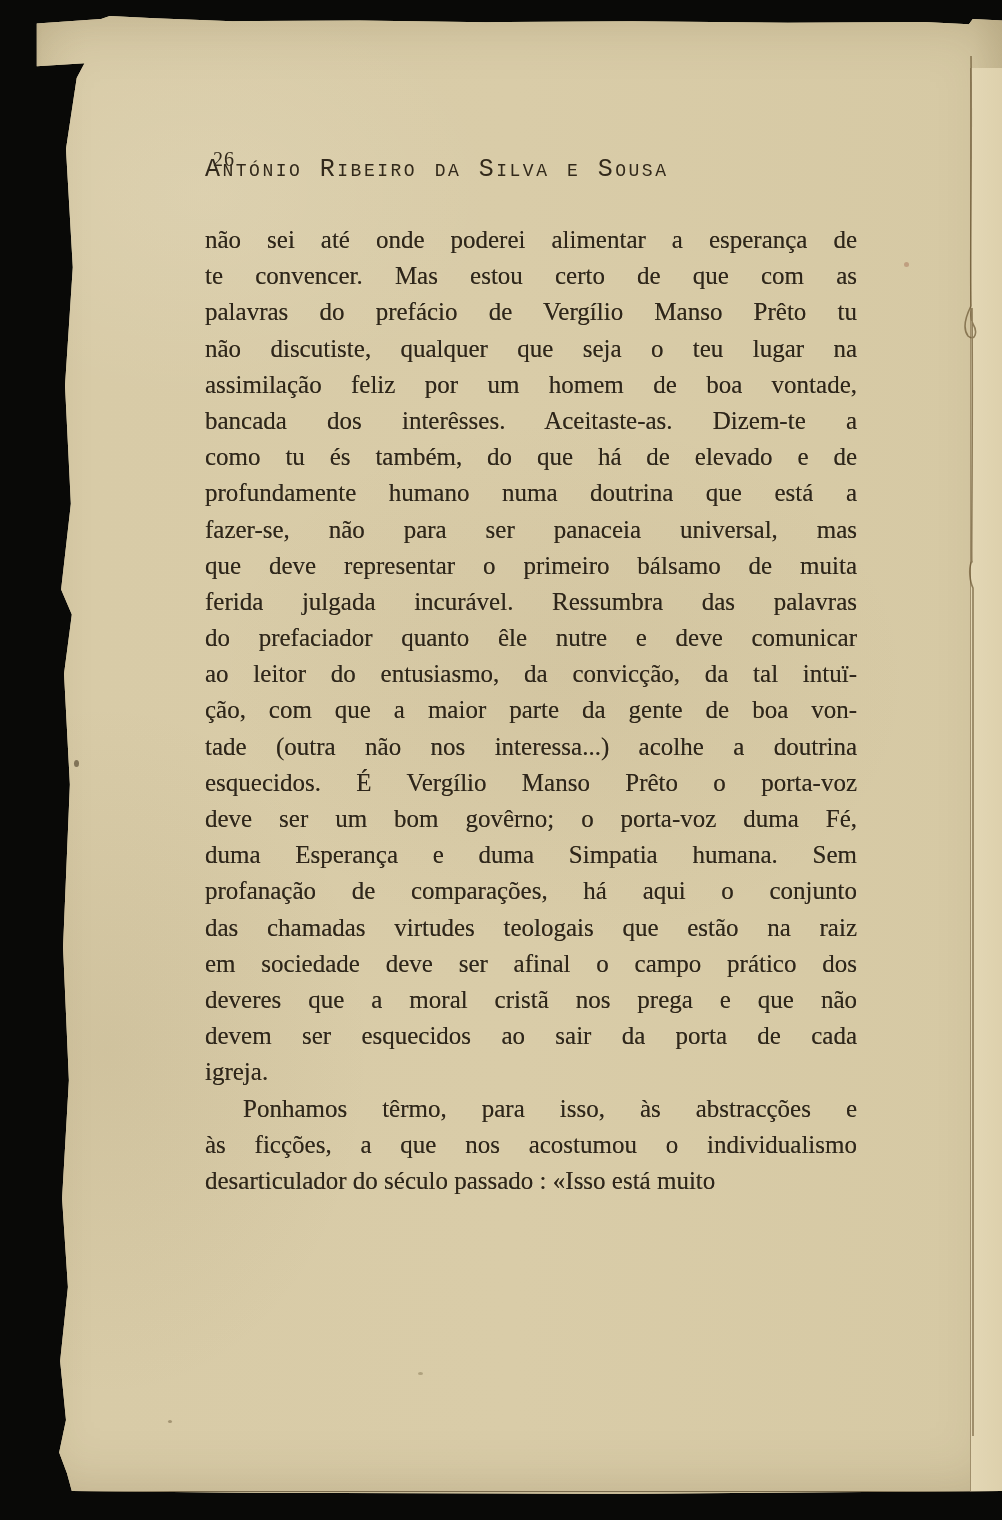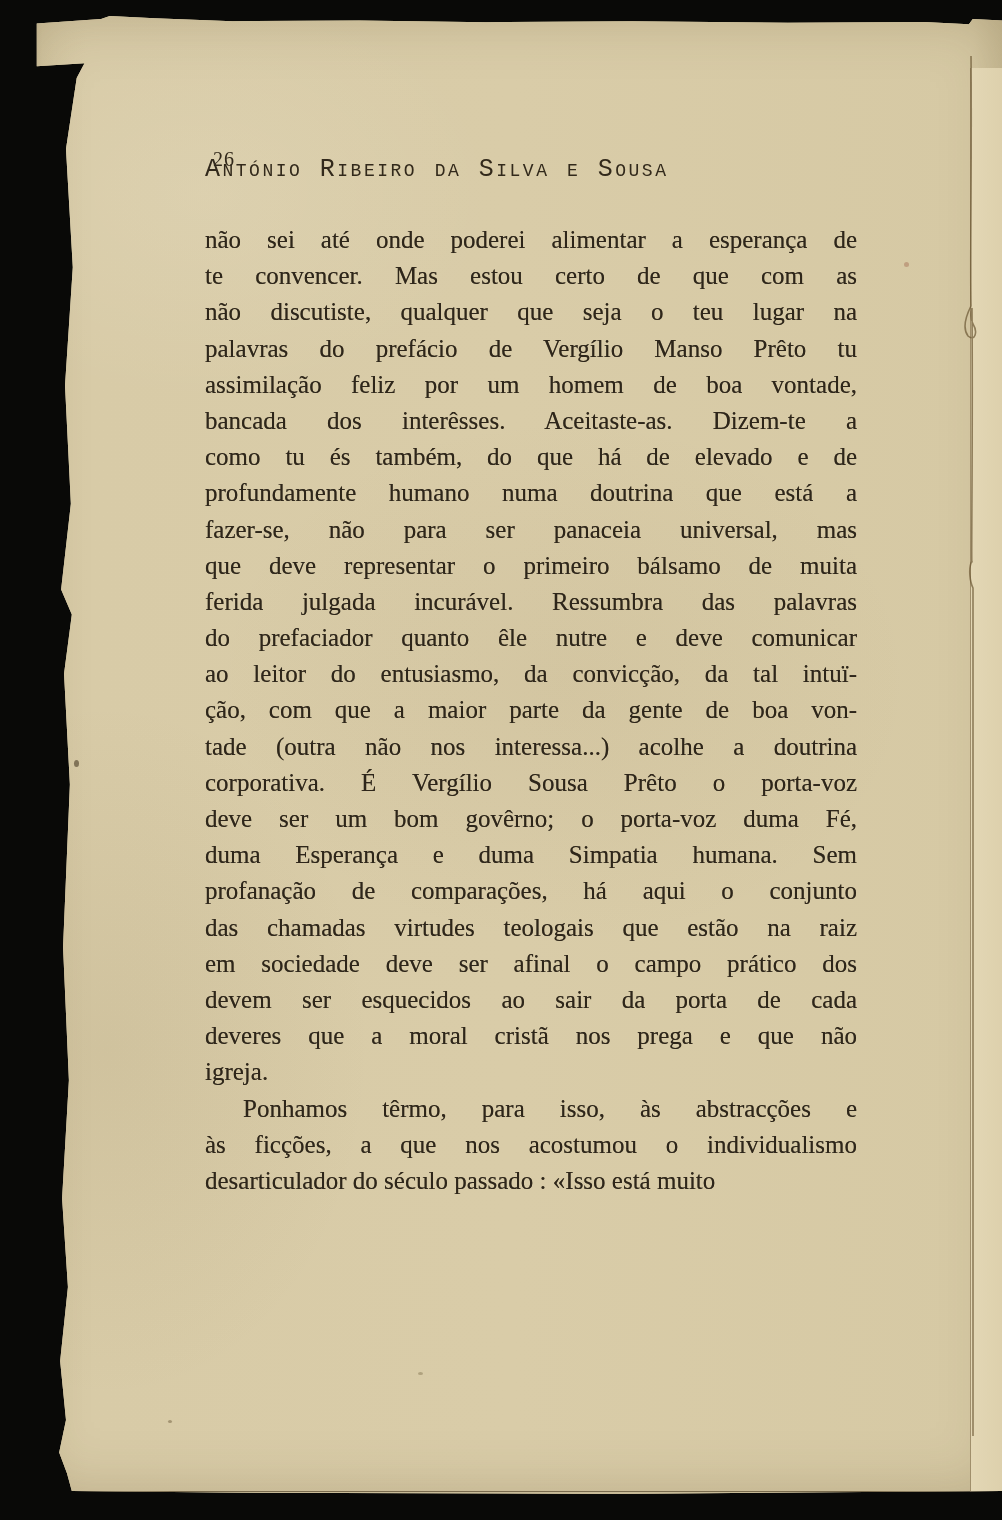--- a/index.html
+++ b/index.html
@@ -152,41 +152,41 @@
 
     <div class="page-header">
       <span class="page-number">26</span>
       <span class="running-title">António Ribeiro da Silva e Sousa</span>
     </div>
 
     <div class="body-text">
       <div>
         <div class="line">não sei até onde poderei alimentar a esperança de</div>
         <div class="line">te convencer. Mas estou certo de que com as</div>
+        <div class="line">palavras do prefácio de Vergílio Manso Prêto tu</div>
         <div class="line">não discutiste, qualquer que seja o teu lugar na</div>
-        <div class="line">palavras do prefácio de Vergílio Manso Prêto tu</div>
         <div class="line">assimilação feliz por um homem de boa vontade,</div>
         <div class="line">bancada dos interêsses. Aceitaste-as. Dizem-te a</div>
         <div class="line">como tu és também, do que há de elevado e de</div>
         <div class="line">profundamente humano numa doutrina que está a</div>
         <div class="line">fazer-se, não para ser panaceia universal, mas</div>
         <div class="line">que deve representar o primeiro bálsamo de muita</div>
         <div class="line">ferida julgada incurável. Ressumbra das palavras</div>
         <div class="line">do prefaciador quanto êle nutre e deve comunicar</div>
         <div class="line">ao leitor do entusiasmo, da convicção, da tal intuï-</div>
         <div class="line">ção, com que a maior parte da gente de boa von-</div>
         <div class="line">tade (outra não nos interessa...) acolhe a doutrina</div>
-        <div class="line">corporativa. É Vergílio Sousa Prêto o porta-voz</div>
+        <div class="line">esquecidos. É Vergílio Manso Prêto o porta-voz</div>
         <div class="line">deve ser um bom govêrno; o porta-voz duma Fé,</div>
         <div class="line">duma Esperança e duma Simpatia humana. Sem</div>
         <div class="line">profanação de comparações, há aqui o conjunto</div>
         <div class="line">das chamadas virtudes teologais que estão na raiz</div>
         <div class="line">em sociedade deve ser afinal o campo prático dos</div>
+        <div class="line">deveres que a moral cristã nos prega e que não</div>
         <div class="line">devem ser esquecidos ao sair da porta de cada</div>
-        <div class="line">deveres que a moral cristã nos prega e que não</div>
         <div class="line last">igreja.</div>
       </div>
       <div>
         <div class="line indent">Ponhamos têrmo, para isso, às abstracções e</div>
         <div class="line">às ficções, a que nos acostumou o individualismo</div>
         <div class="line last">desarticulador do século passado : «Isso está muito</div>
       </div>
     </div>
 
   </div>

